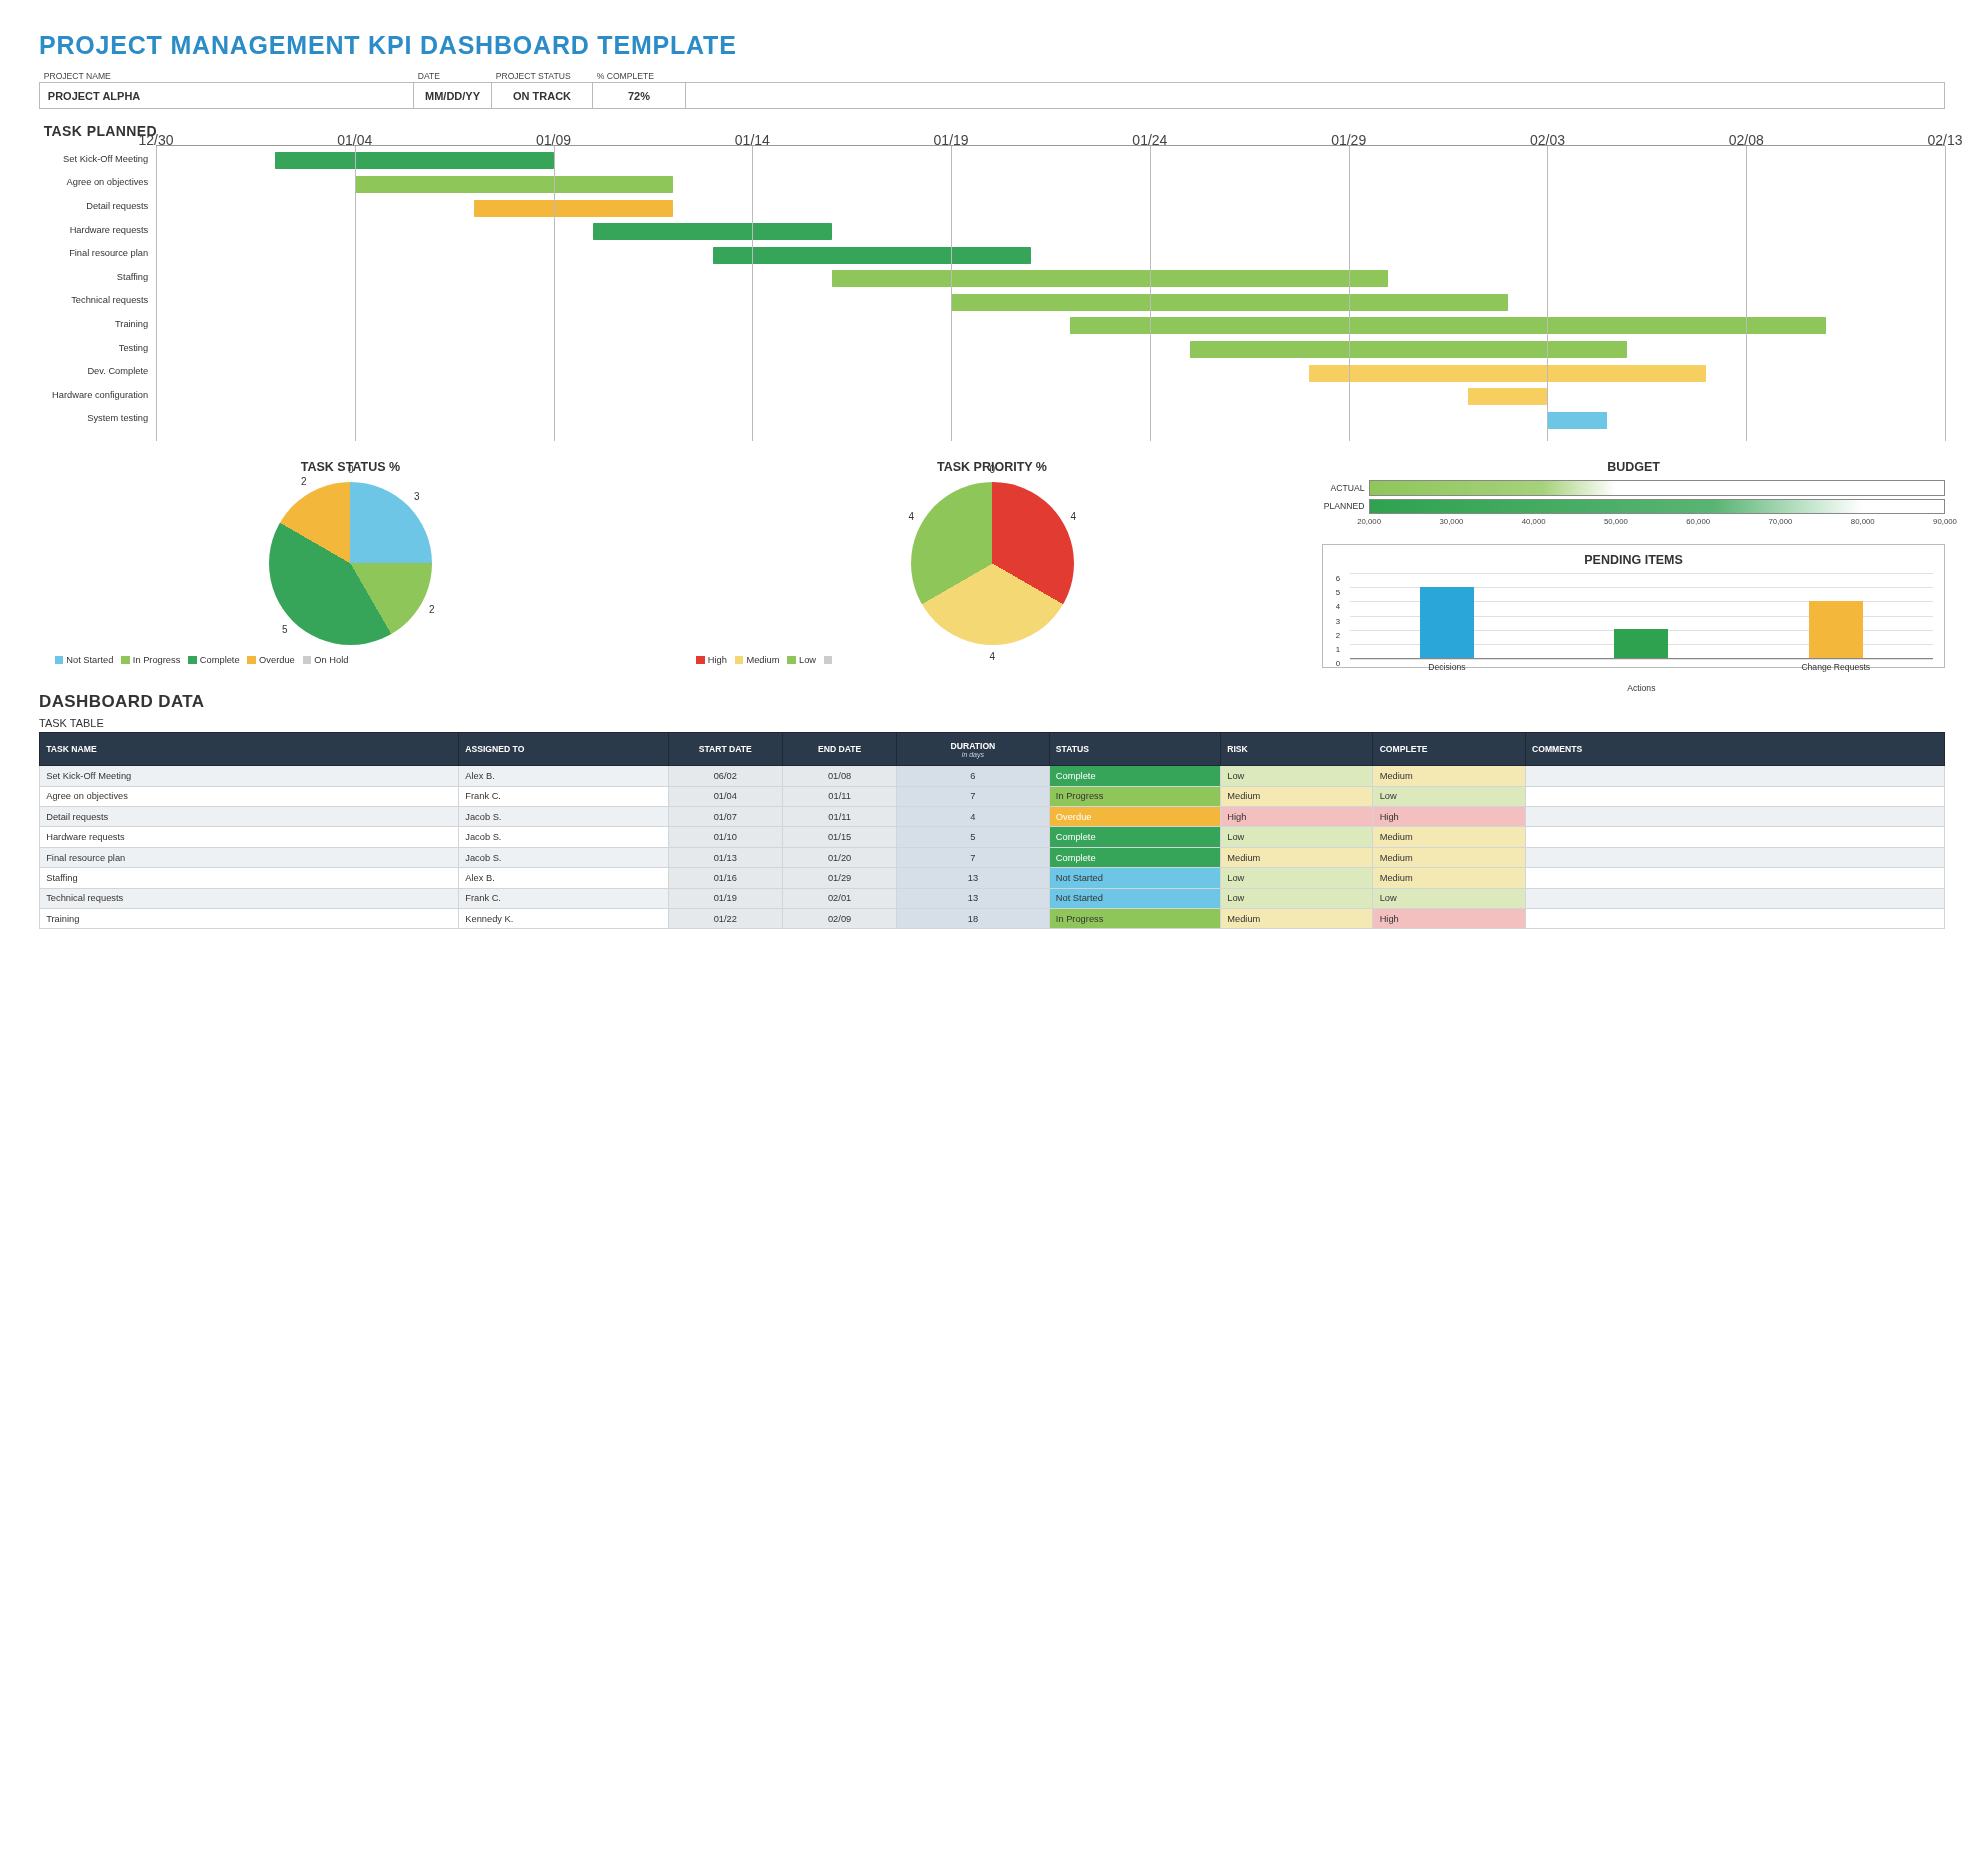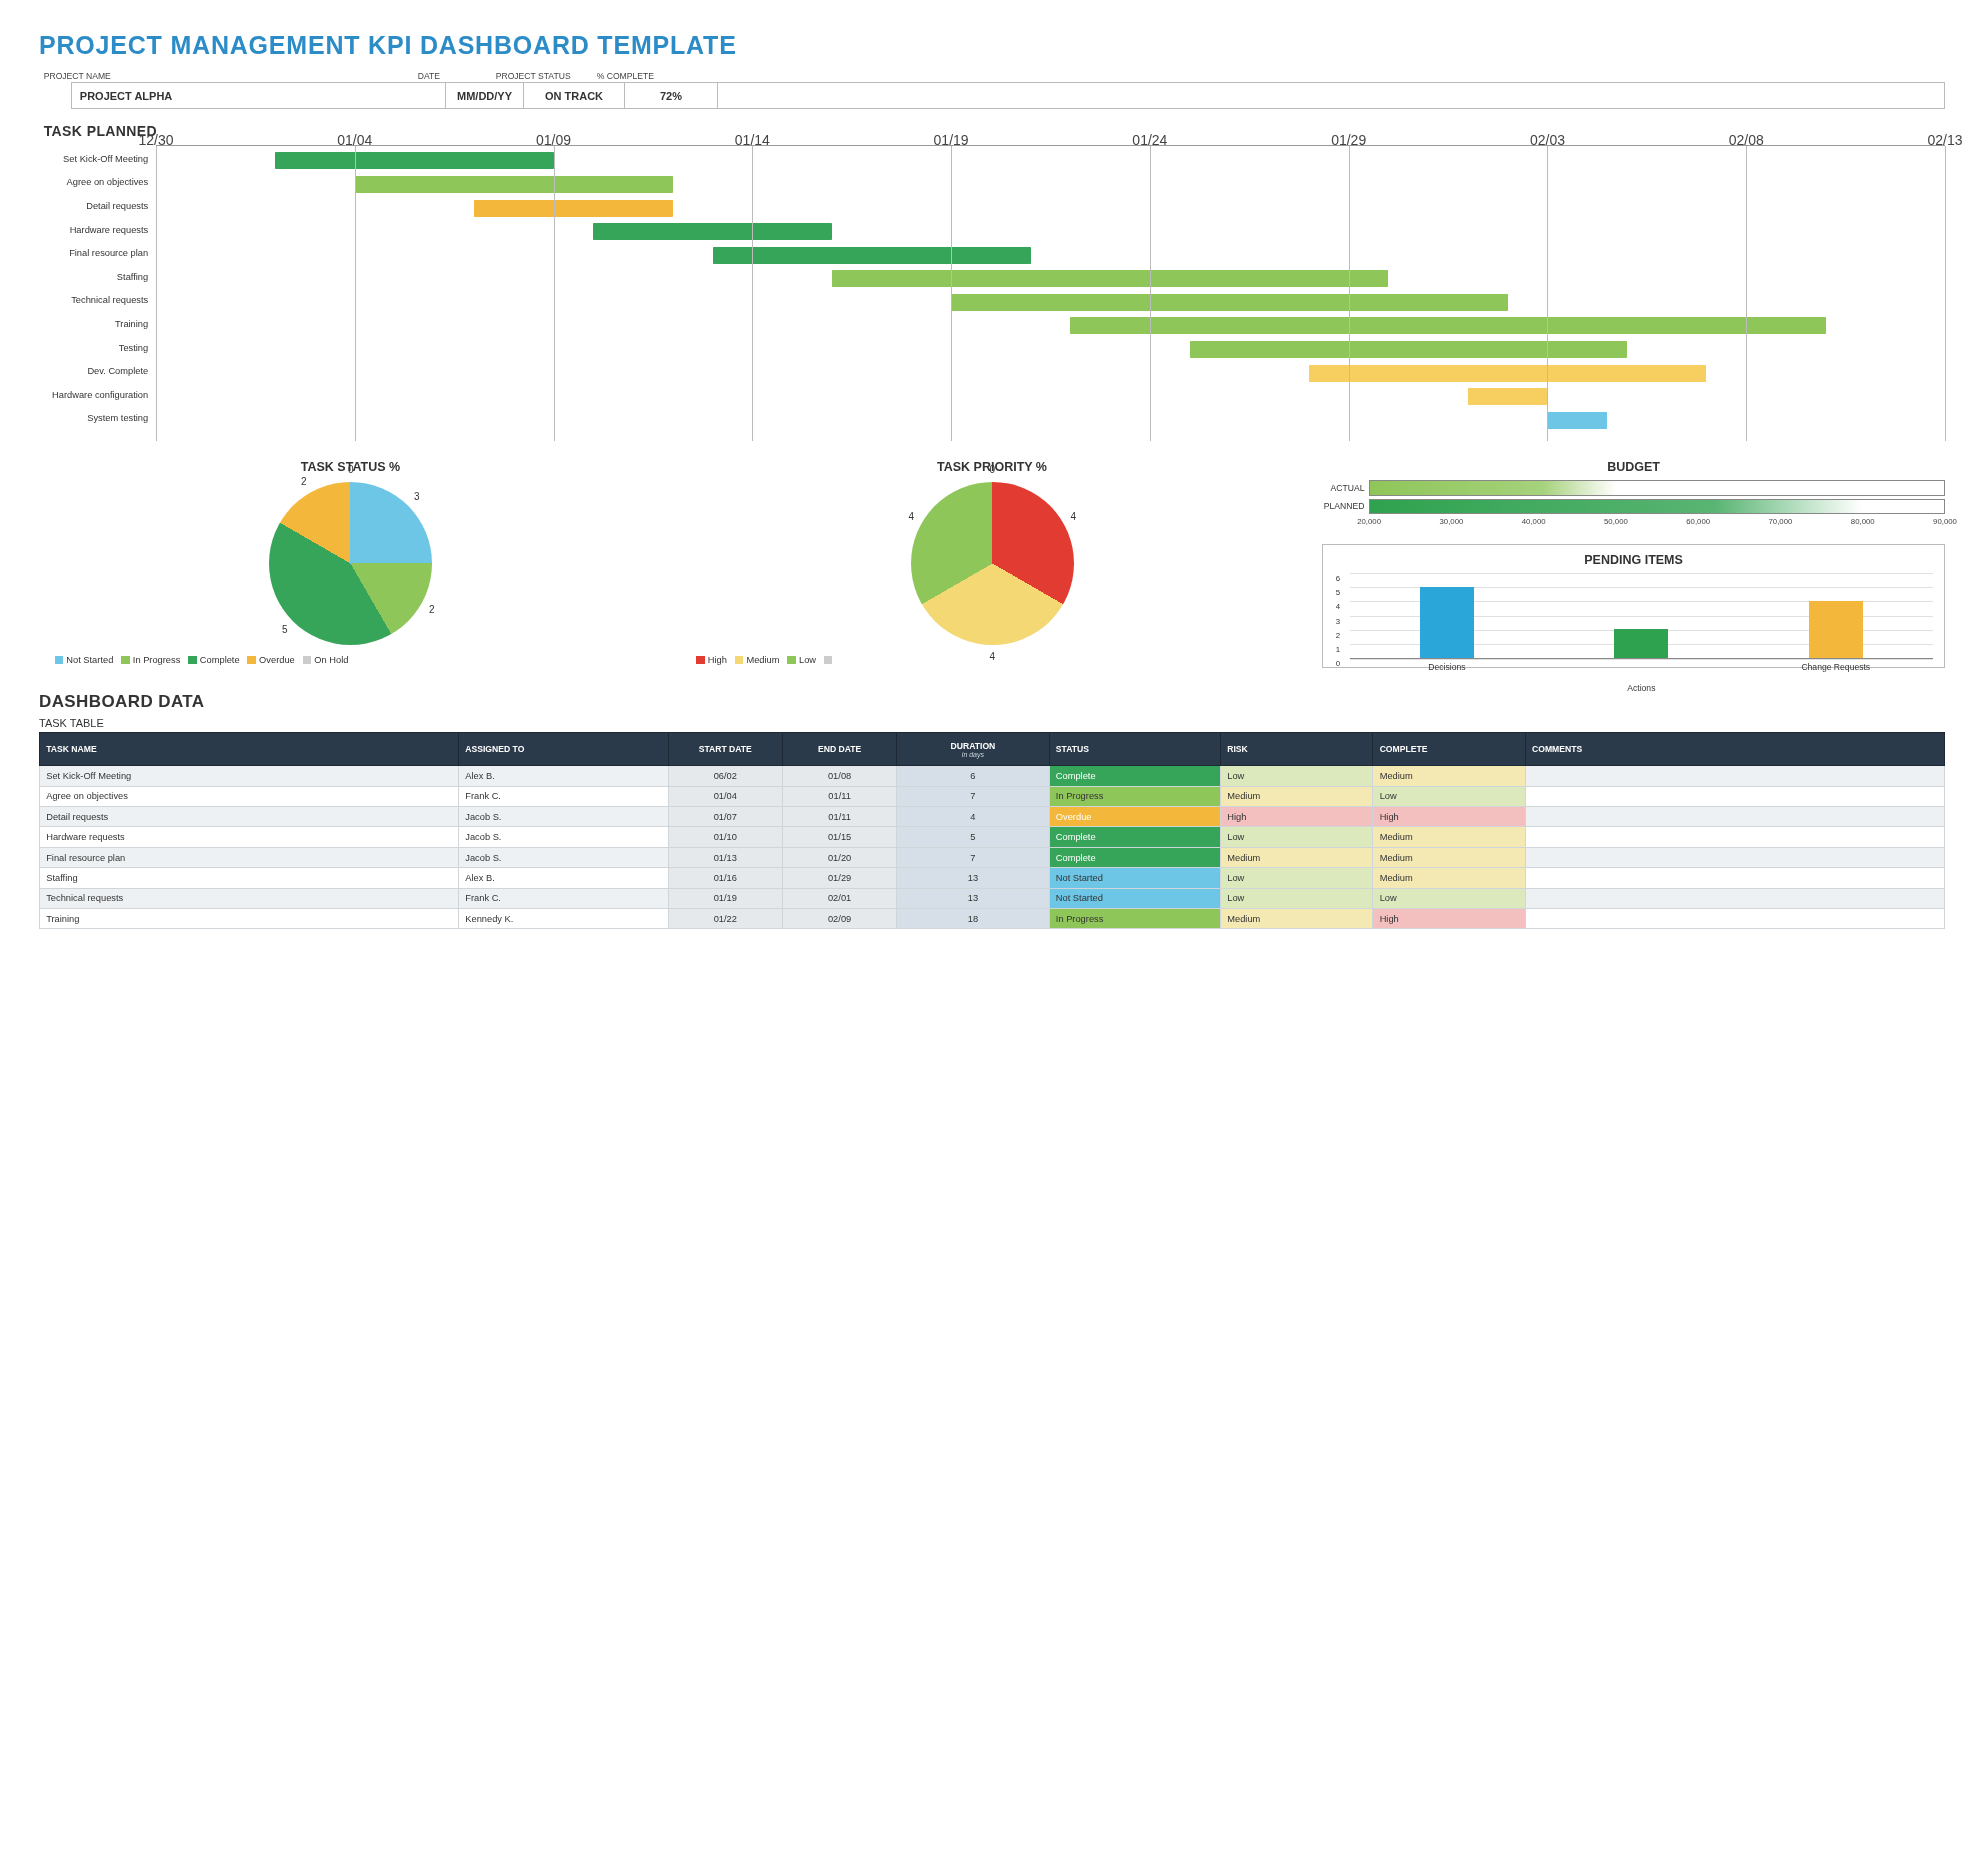--- a/index.html
+++ b/index.html
@@ -1,19 +1,19 @@
 <!DOCTYPE html>
 <html style="font-size:12.5px"><head>
 <meta charset="utf-8">
 <style>
   * { box-sizing: border-box; margin: 0; padding: 0; }
   body { font-family: "Century Gothic", "Segoe UI", Arial, sans-serif; background: #fff; padding: 31px 39px; color: #333; font-size: 10px; }
   h1.title { color: #2b8cc8; font-size: 25px; font-weight: bold; letter-spacing: 0.8px; margin-bottom: 9.3px; }
   .info-labels { display: grid; grid-template-columns: 374px 78px 101px 93px 1fr; font-size: 8.6px; color: #444; padding: 1.6px 4.7px; }
-  .info-values { display: grid; grid-template-columns: 374px 78px 101px 93px 1fr; border: 0.8px solid #bbb; margin-left: 32px; }
+  .info-values { display: grid; grid-template-columns: 374px 78px 101px 93px 1fr; border: 0.8px solid #bbb; }
   .info-values > div { padding: 6.2px 7.8px; font-weight: bold; font-size: 11px; border-right: 0.8px solid #bbb; text-align: left; }
   .info-values > div:nth-child(2), .info-values > div:nth-child(3), .info-values > div:nth-child(4) { text-align: center; }
   .section-title { font-weight: bold; font-size: 14px; margin: 14px 0 6.2px 4.7px; letter-spacing: 0.4px; }
   .sub-title { font-weight: bold; font-size: 12.5px; text-align: center; margin-bottom: 6.2px; }
   
   .gantt-wrap { position: relative; margin-left: 117px; height: 296px; border-top: 0.8px solid #999; }
   .gantt-dates { position: relative; height: 0; }
   .gantt-date { position: absolute; top: -14px; font-size: 14px; color: #444; transform: translateX(-50%); }
   .gantt-grid { position: absolute; top: 0; bottom: 0; width: 0.8px; background: #bbb; }
   .gantt-rows { position: relative; padding-top: 4.7px; }

